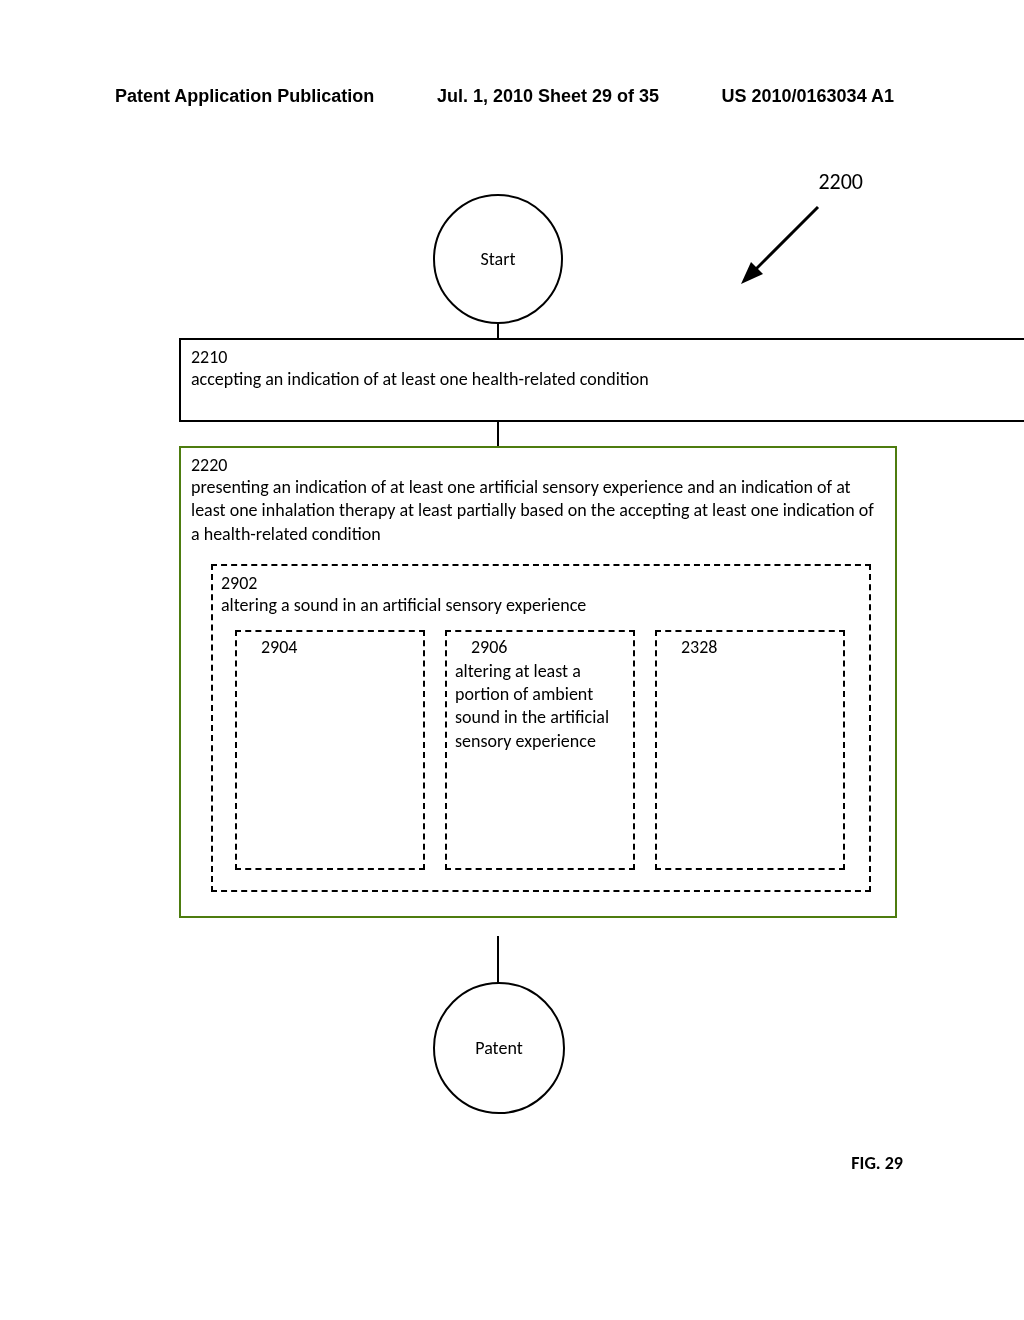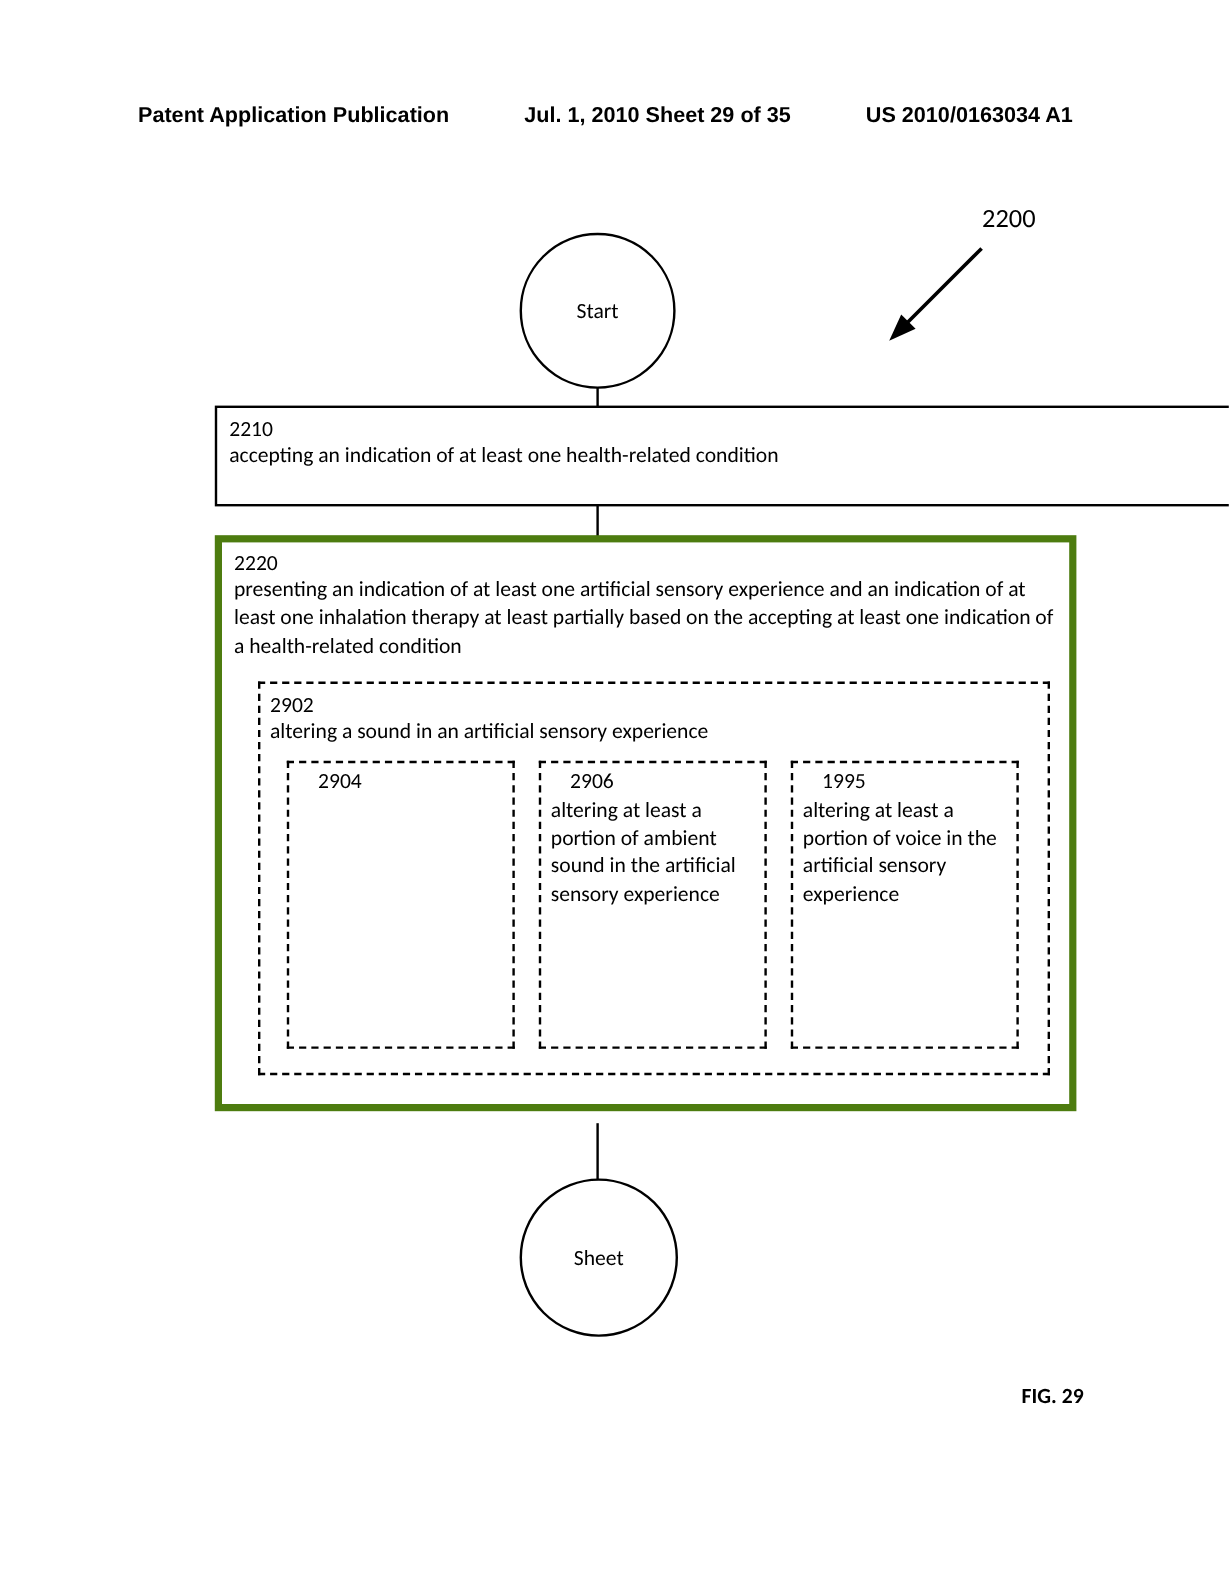--- a/index.html
+++ b/index.html
@@ -83,21 +83,21 @@
     left: 354px;
     width: 2px;
     height: 28px;
     background: #000;
   }
   #box-2220 {
     position: absolute;
     top: 286px;
     left: 36px;
     width: 718px;
-    border: 6px solid #4d7c0f;
+    border: 2px solid #4d7c0f;
     padding: 6px 10px 24px 10px;
     font-size: 18px;
   }
   #box-2220 .num { display: block; }
   #box-2220 .text { line-height: 1.3; }
   .dashed-outer {
     margin-top: 18px;
     margin-left: 20px;
     width: 660px;
     border: 2.5px dashed #000;
@@ -196,27 +196,26 @@
 
       <div class="dashed-row">
         <div class="dashed-inner">
           <span class="num">2904</span>
         </div>
         <div class="dashed-inner">
           <span class="num">2906</span>
           <span>altering at least a portion of ambient sound in the artificial sensory experience</span>
         </div>
         <div class="dashed-inner">
-          <span class="num">1995</span>
-          <span>altering at least a portion of voice in the artificial sensory experience</span>
+          <span class="num">2328</span>
         </div>
       </div>
     </div>
   </div>
 
   <div class="connector-3"></div>
 
   <div id="finish-circle">
-    <span>Sheet</span>
+    <span>Patent</span>
   </div>
 
   <div class="fig-label">FIG. 29</div>
 </div>
 
 </body></html>

